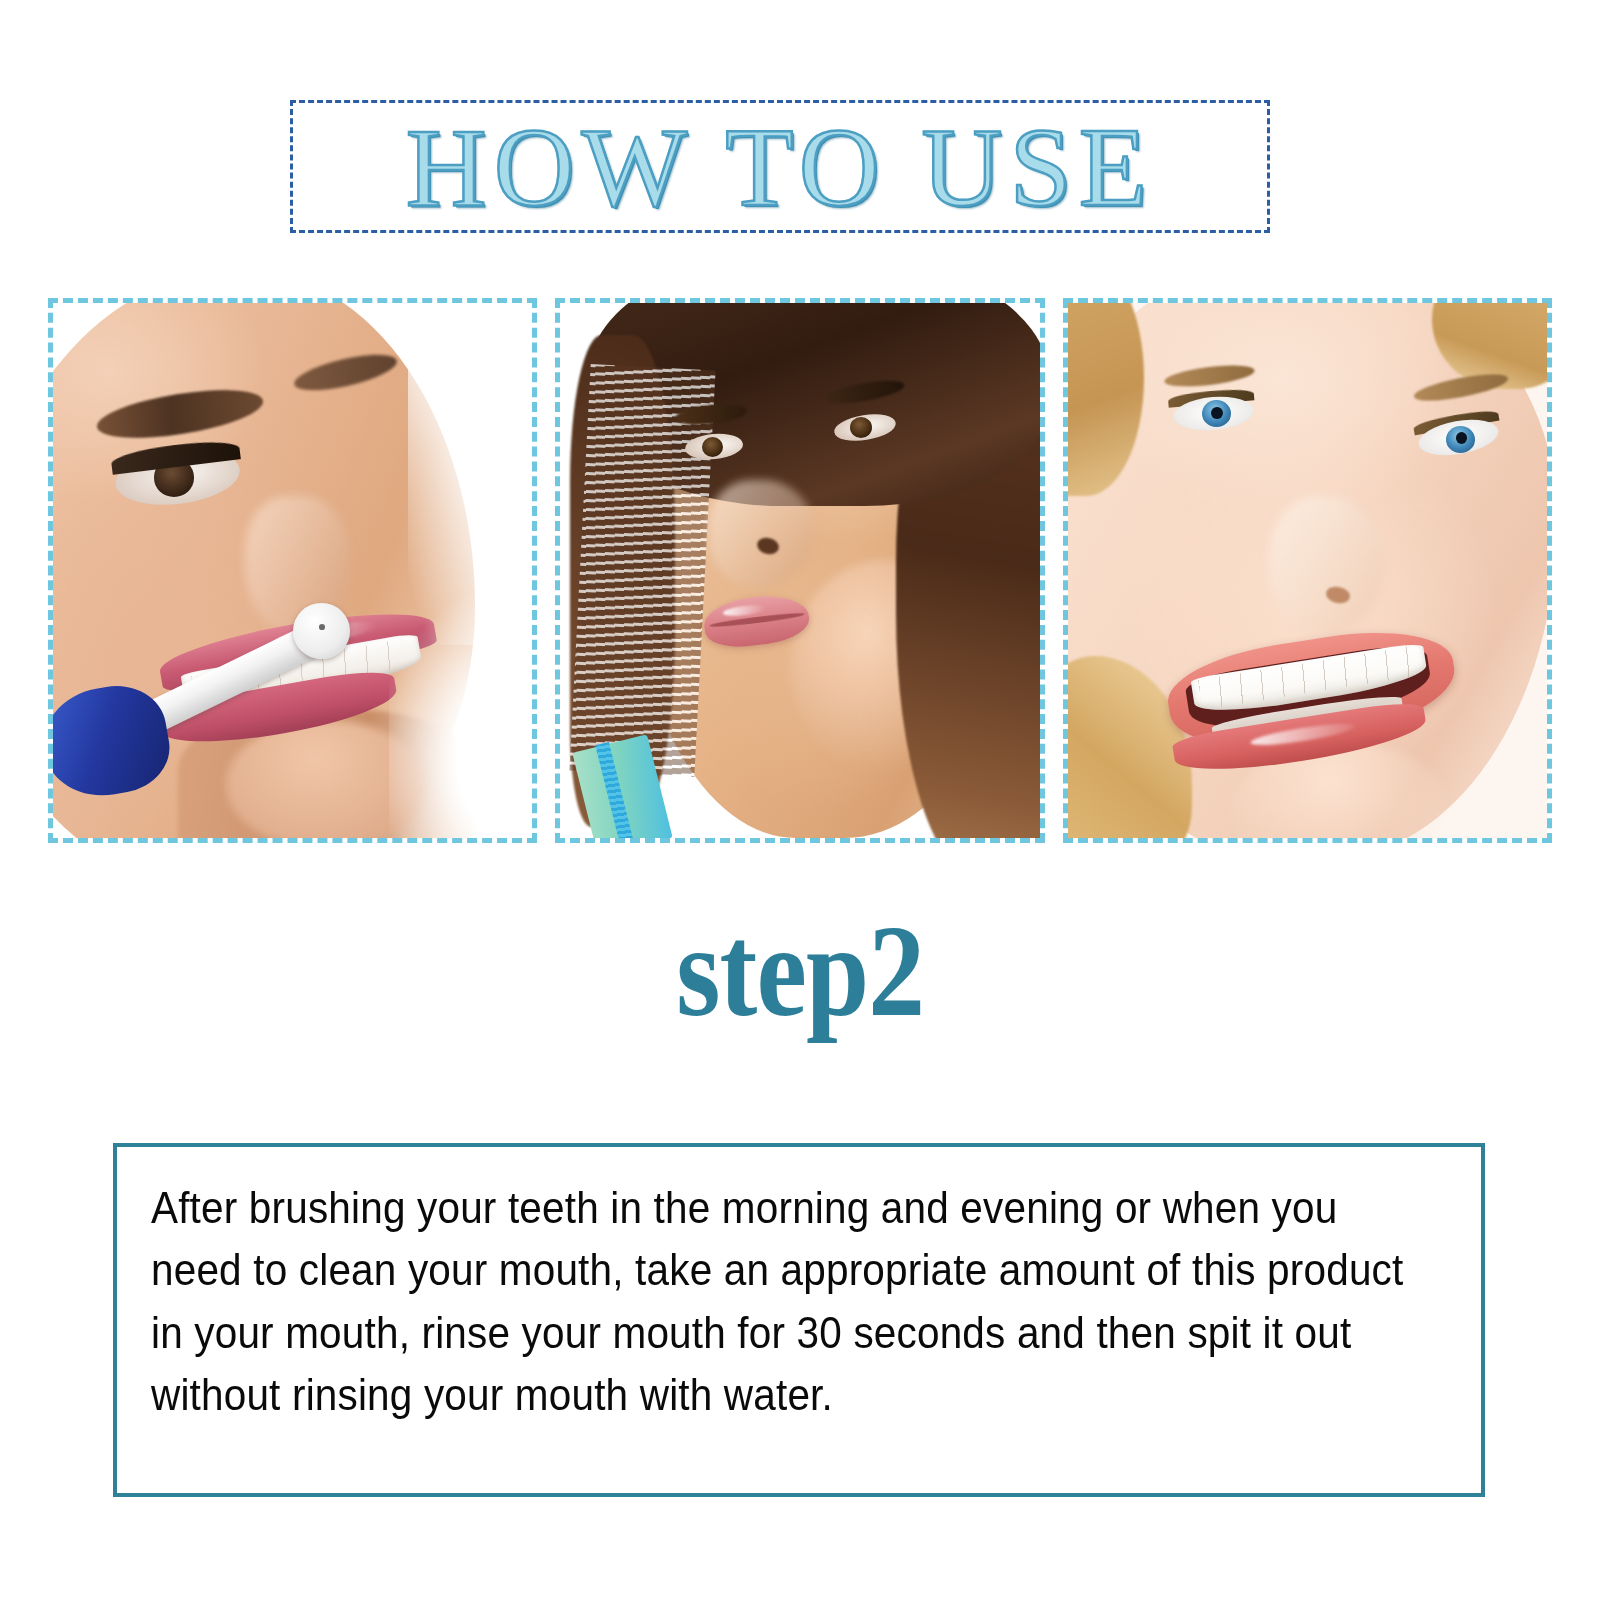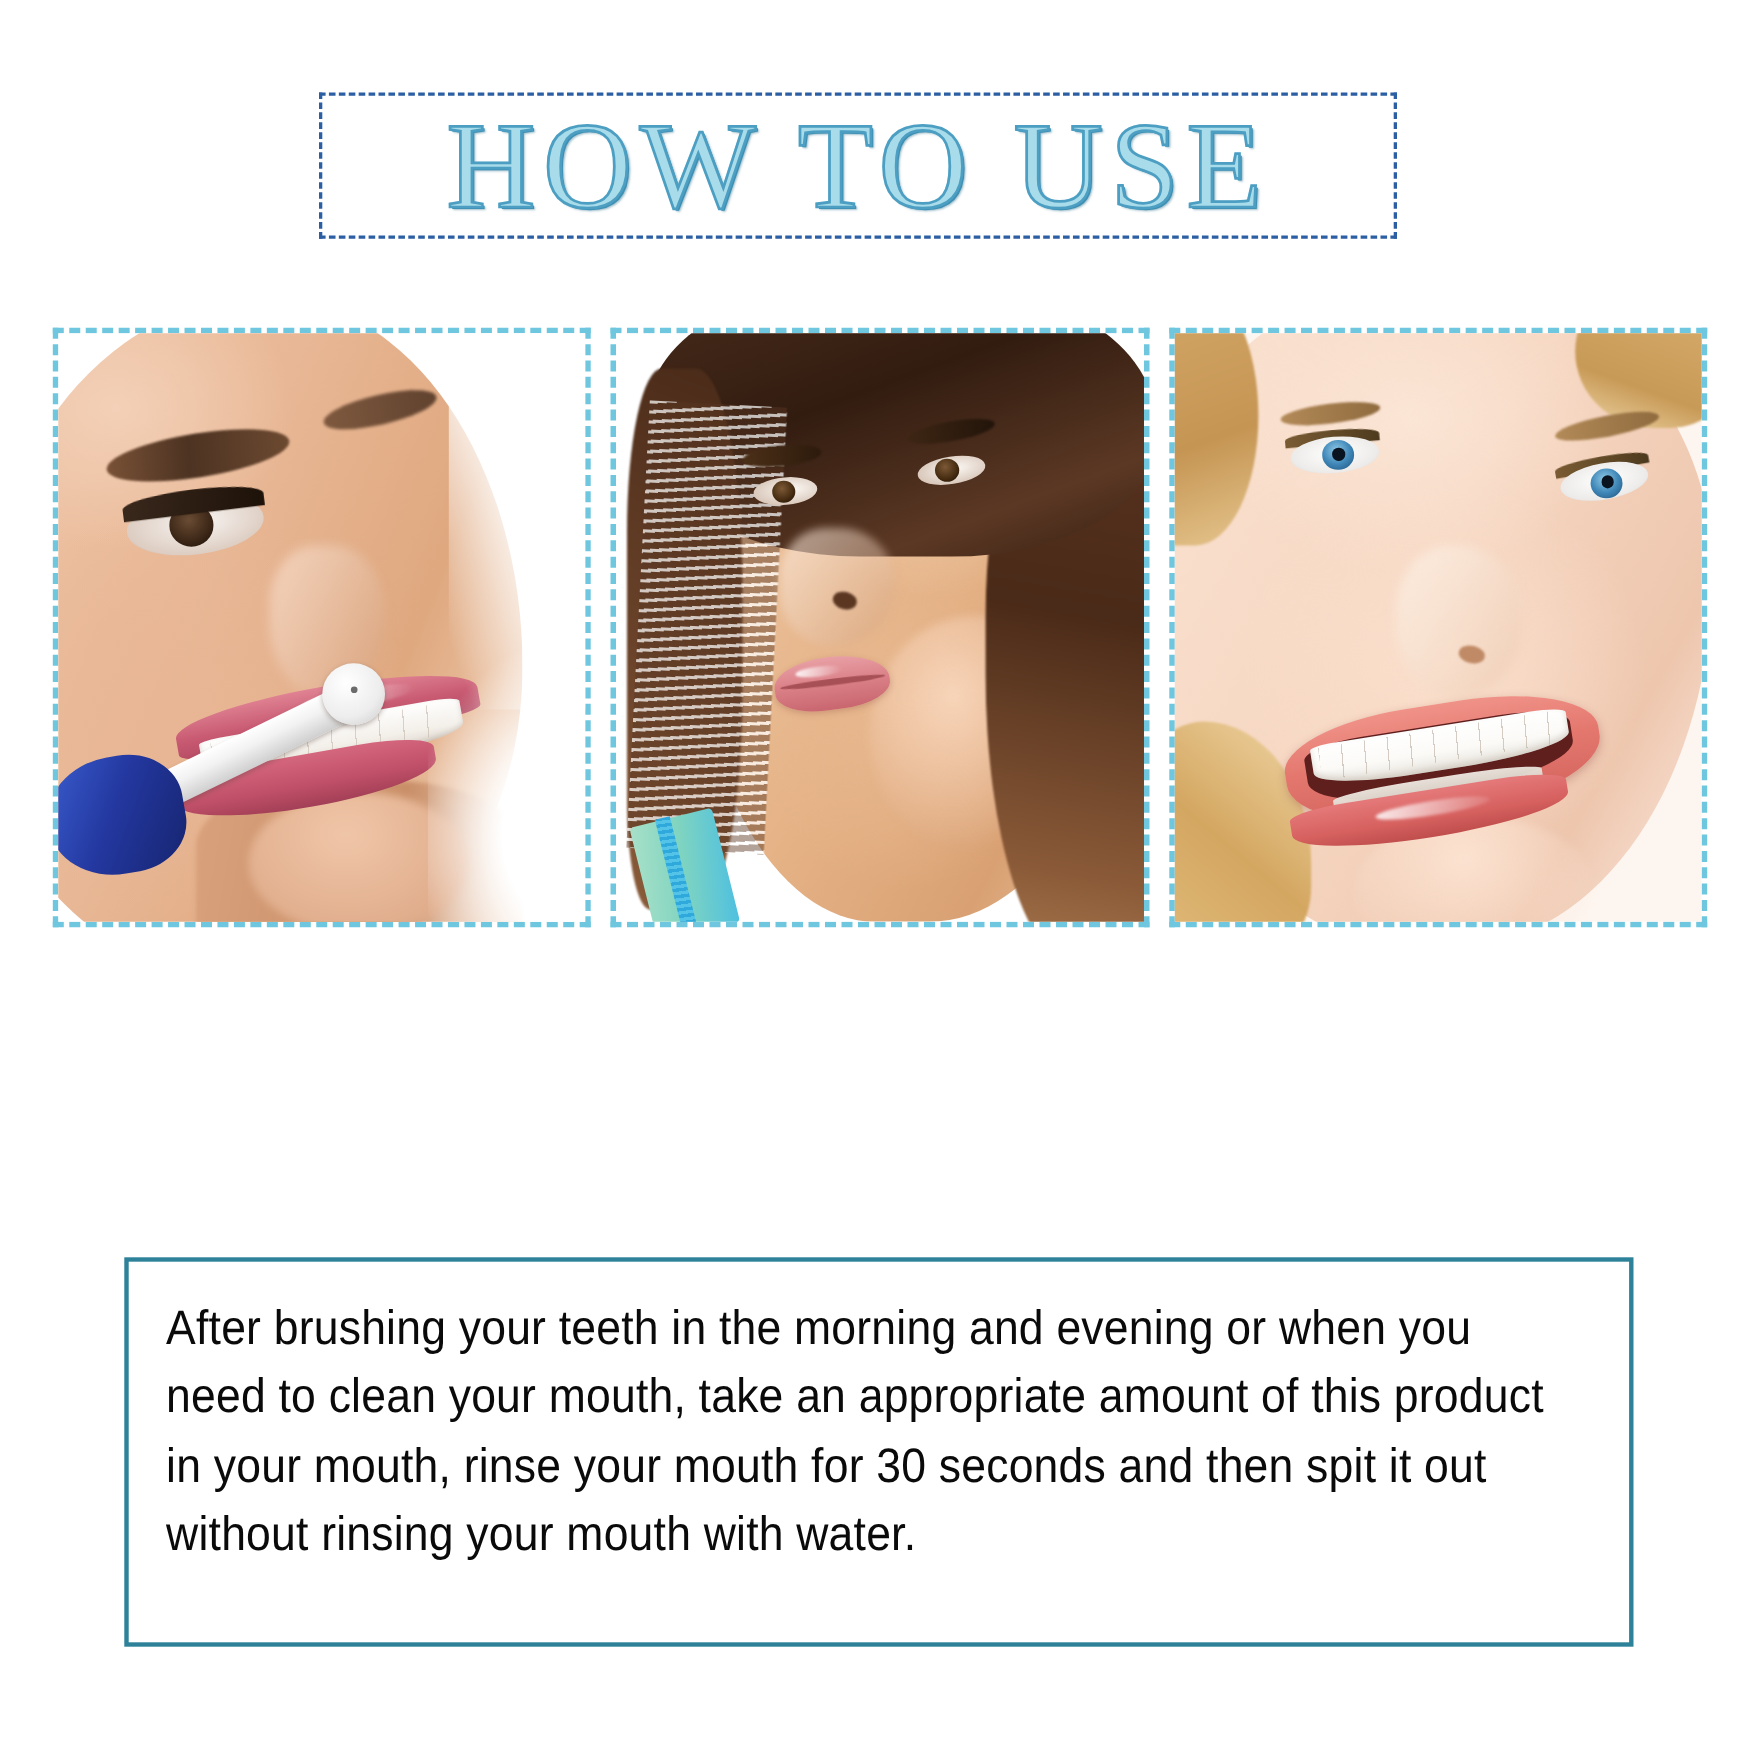--- a/index.html
+++ b/index.html
@@ -7,21 +7,21 @@
     width:1600px;height:1600px;
     background:#ffffff;
     font-family:"Liberation Sans", sans-serif;
     overflow:hidden;
     position:relative;
   }
 
   
   #title-box{
     position:absolute;
-    left:290px; top:84px;
+    left:290px; top:100px;
     width:980px; height:133px;
     border:3px dashed #2b5ea3;
     box-sizing:border-box;
     display:flex; align-items:center; justify-content:center;
   }
   #title-text{
     font-family:"Liberation Serif","DejaVu Serif",serif;
     font-size:112px;
     line-height:1;
     letter-spacing:7px;
@@ -553,17 +553,20 @@
       <div class="p3-teeth"></div>
       <div class="p3-teethlines"></div>
       <div class="p3-lowerlip"></div>
       <div class="p3-lipgloss"></div>
     </div>
   </div>
 
 </div>
 
 <div class="steps">
+  <div class="step-cell">
+    <span class="step-label">step2</span>
+  </div>
 </div>
 
 <div id="desc-box">
   <div id="desc-text">After brushing your teeth in the morning and evening or when you need to clean your mouth, take an appropriate amount of this product in your mouth, rinse your mouth for 30 seconds and then spit it out without rinsing your mouth with water.</div>
 </div>
 
 </body></html>

